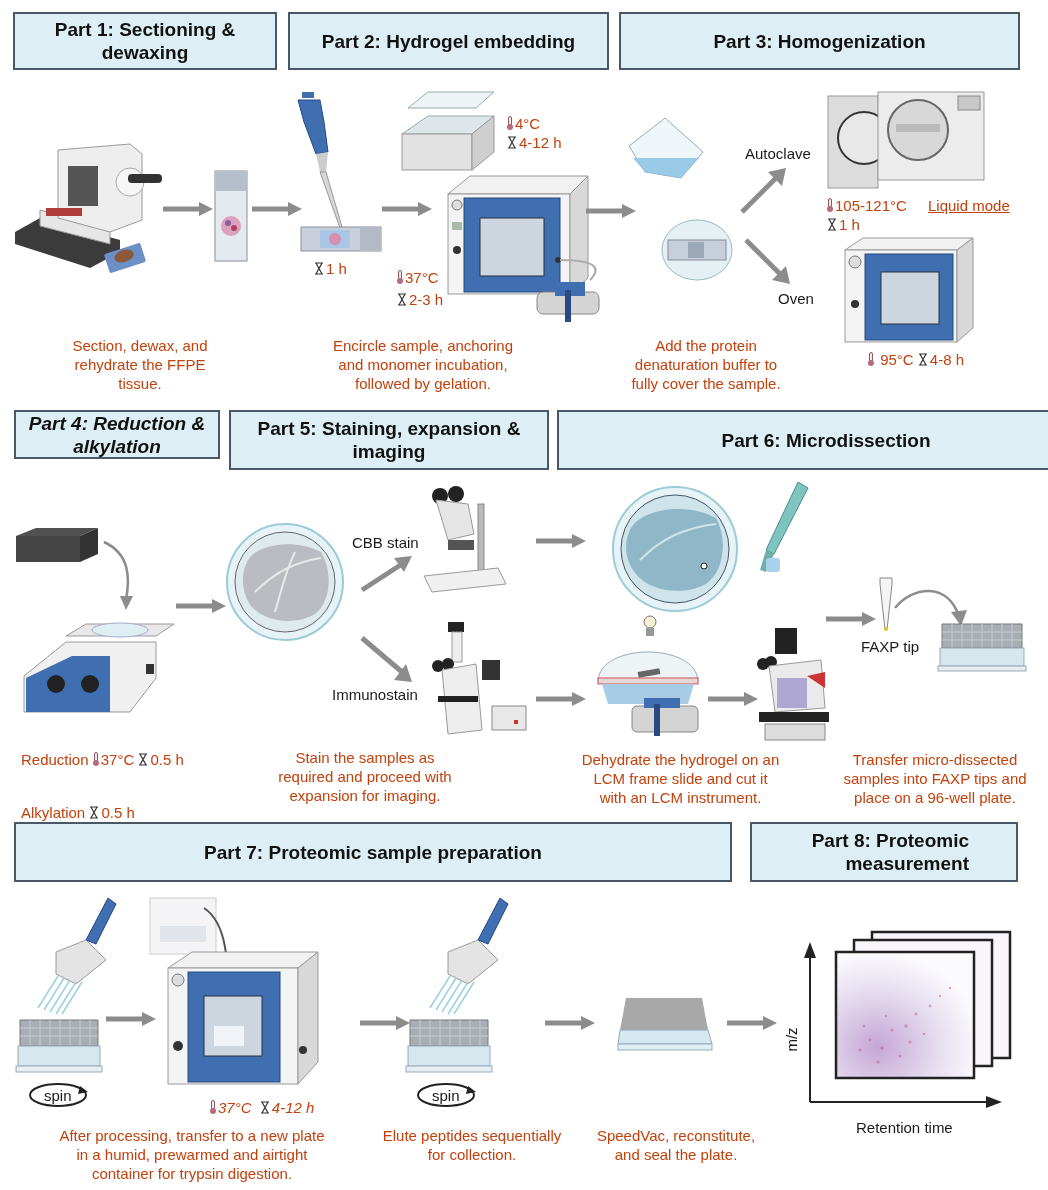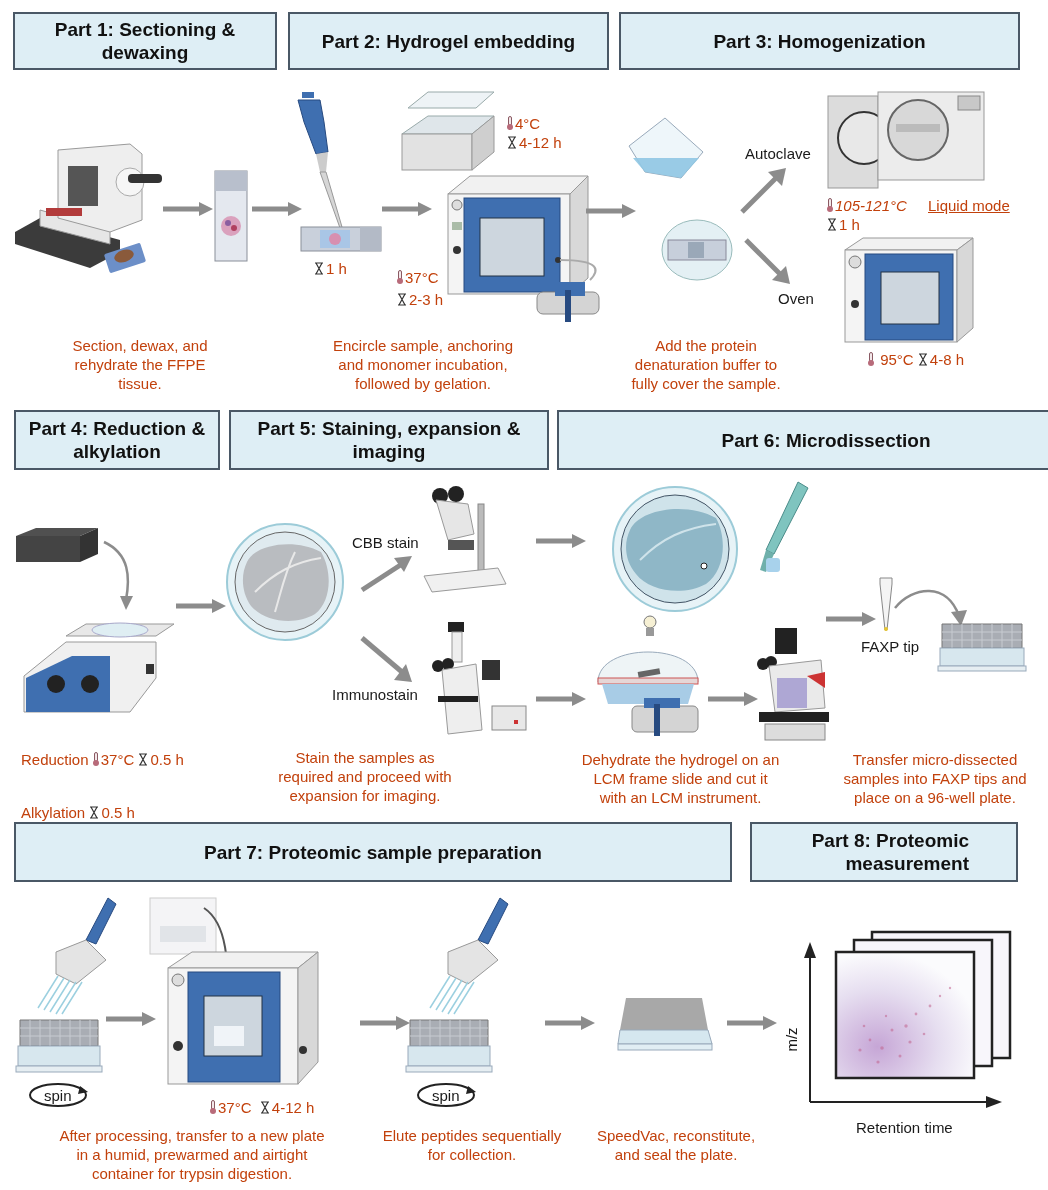--- a/index.html
+++ b/index.html
@@ -139,40 +139,40 @@
 <div class="lbl" style="left:745px;top:144px;">Autoclave</div>
 <div class="lbl" style="left:778px;top:289px;">Oven</div>
 <svg class="art" style="left:828px;top:88px;" width="170" height="104">
   <rect x="0" y="8" width="50" height="92" fill="#dcdcdc" stroke="#999"></rect>
   <circle cx="36" cy="50" r="26" fill="#e8e8e8" stroke="#333" stroke-width="2"></circle>
   <rect x="50" y="4" width="106" height="88" fill="#ececec" stroke="#999"></rect>
   <circle cx="90" cy="42" r="30" fill="#d8d8d8" stroke="#666" stroke-width="2"></circle>
   <rect x="68" y="36" width="44" height="8" fill="#bbb"></rect>
   <rect x="130" y="8" width="22" height="14" fill="#c8c8c8" stroke="#888"></rect>
 </svg>
-<div class="cond" style="left:827px;top:196px;font-style:italic;"><span class="ico-therm"></span><span>105-121°C</span></div>
+<div class="cond" style="left:827px;top:196px;"><span class="ico-therm"></span><span>105-121°C</span></div>
 <div class="cond" style="left:928px;top:196px;text-decoration:underline;">Liquid mode</div>
 <div class="cond" style="left:827px;top:215px;"><span class="ico-hg"><svg width="10" height="13">
         <path d="M1 1 H9 M1 12 H9 M2 1 L8 12 M8 1 L2 12" stroke="#333" stroke-width="1.2" fill="none"></path>
       </svg></span><span>1 h</span></div>
 <svg class="art" style="left:845px;top:236px;" width="130" height="110">
   <path d="M0 14 L18 2 L128 2 L112 14 Z" fill="#f1f1f1" stroke="#999"></path>
   <rect x="0" y="14" width="112" height="92" fill="#f4f4f4" stroke="#999"></rect>
   <path d="M112 14 L128 2 L128 92 L112 106 Z" fill="#d8d8d8" stroke="#999"></path>
   <rect x="20" y="18" width="88" height="86" fill="#3f6fb0" stroke="#274a80"></rect>
   <rect x="36" y="36" width="58" height="52" fill="#cdd6de" stroke="#234"></rect>
   <rect x="4" y="20" width="12" height="12" rx="6" fill="#ddd" stroke="#777"></rect>
   <circle cx="10" cy="68" r="4" fill="#333"></circle>
 </svg>
 <div class="cond" style="left:868px;top:350px;"><span class="ico-therm"></span> <span>95°C</span> <span class="ico-hg"><svg width="10" height="13">
         <path d="M1 1 H9 M1 12 H9 M2 1 L8 12 M8 1 L2 12" stroke="#333" stroke-width="1.2" fill="none"></path>
       </svg></span><span>4-8 h</span></div>
 <div class="cap" style="left:620px;top:336px;width:172px;">Add the protein denaturation buffer to fully cover the sample.</div>
 
-<div class="hdr" style="left:14px;top:410px;width:206px;height:60px;">
+<div class="hdr" style="left:14px;top:410px;width:206px;height:49px;font-style:italic;">
     <span style="width:190px;">Part 4: Reduction &amp; alkylation</span>
   </div>
 <div class="hdr" style="left:229px;top:410px;width:320px;height:60px;">
     <span style="width:290px;">Part 5: Staining, expansion &amp; imaging</span>
   </div>
 <div class="hdr" style="left:557px;top:410px;width:538px;height:60px;">
     <span>Part 6: Microdissection</span>
   </div>
 
 <svg class="art" style="left:14px;top:526px;" width="86" height="38">
@@ -353,21 +353,21 @@
   <path d="M0 18 L24 2 L150 2 L130 18 Z" fill="#f1f1f1" stroke="#999"></path>
   <rect x="0" y="18" width="130" height="116" fill="#f4f4f4" stroke="#999"></rect>
   <path d="M130 18 L150 2 L150 112 L130 134 Z" fill="#d8d8d8" stroke="#999"></path>
   <rect x="20" y="22" width="92" height="110" fill="#3f6fb0" stroke="#274a80"></rect>
   <rect x="36" y="46" width="58" height="60" fill="#cdd6de" stroke="#234"></rect>
   <rect x="46" y="76" width="30" height="20" fill="#f0f4f8"></rect>
   <rect x="4" y="24" width="12" height="12" rx="6" fill="#ddd" stroke="#777"></rect>
   <circle cx="10" cy="96" r="5" fill="#333"></circle>
   <circle cx="135" cy="100" r="4" fill="#333"></circle>
 </svg>
-<div class="cond" style="left:210px;top:1098px;"><span class="ico-therm"></span><span>37°C</span>&nbsp; <span class="ico-hg"><svg width="10" height="13">
+<div class="cond" style="left:210px;top:1098px;font-style:italic;"><span class="ico-therm"></span><span>37°C</span>&nbsp; <span class="ico-hg"><svg width="10" height="13">
         <path d="M1 1 H9 M1 12 H9 M2 1 L8 12 M8 1 L2 12" stroke="#333" stroke-width="1.2" fill="none"></path>
       </svg></span><span>4-12 h</span></div>
 <div class="cap" style="left:52px;top:1126px;width:280px;">After processing, transfer to a new plate in a humid, prewarmed and airtight container for trypsin digestion.</div>
 <svg class="arrow" style="left:360px;top:1016px;" width="50" height="14">
     <path d="M0 7 H38" stroke="#8c8c8c" stroke-width="5"></path>
     <path d="M36 0 L50 7 L36 14 Z" fill="#8c8c8c"></path>
   </svg>
 <svg class="art" style="left:408px;top:894px;" width="100" height="120">
   <path d="M92 4 L100 10 L80 50 L70 46 Z" fill="#3f6fb0" stroke="#274a80"></path>
   <path d="M40 58 L70 46 L90 66 L60 90 L40 80 Z" fill="#e4e4e4" stroke="#999"></path>

